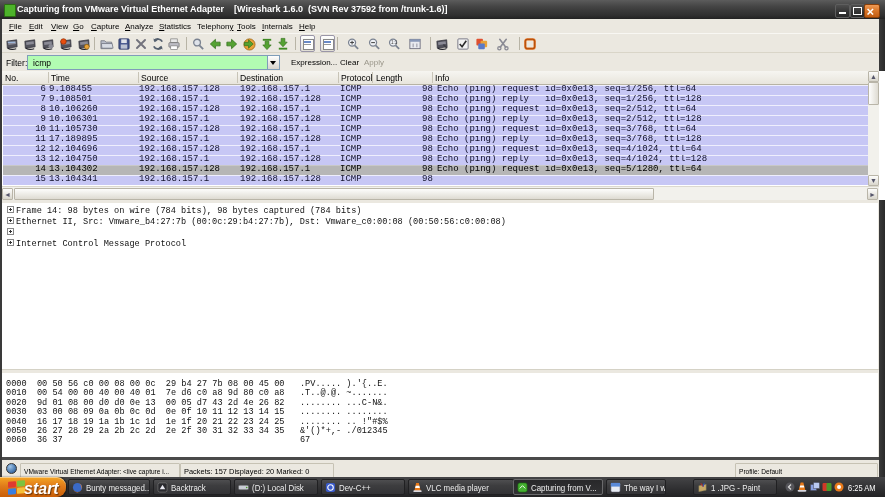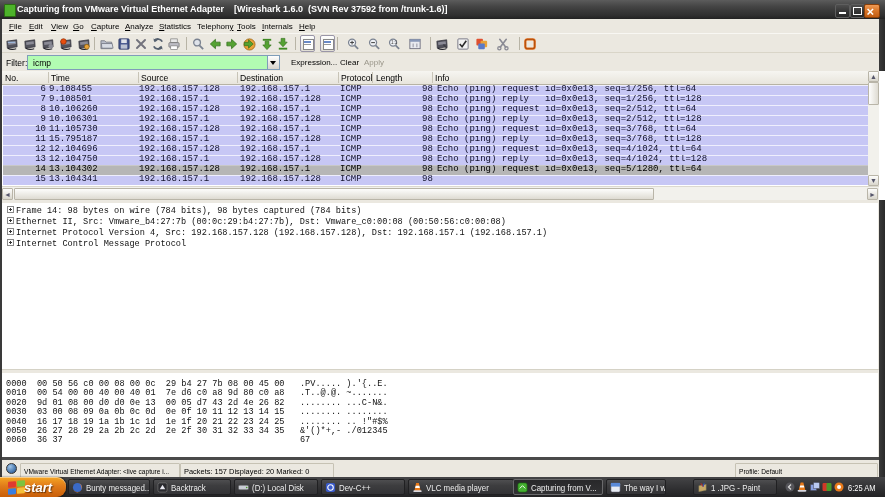--- a/index.html
+++ b/index.html
@@ -63,21 +63,21 @@
 
 #statline{left:2px;top:457px;width:877px;height:3px;background:#4a4a4a;}
 #statusbar{left:2px;top:460px;width:877px;height:17px;background:#ebe8e0;font-size:8px;color:#000;}
 .spanel{position:absolute;top:3px;height:13px;border:1px solid #c6c2b4;border-radius:1px;}
 .spanel span{position:absolute;left:3px;top:3px;white-space:nowrap;transform:scaleX(0.82);transform-origin:0 0;}
 .spanel{overflow:hidden;}
 #scircle{position:absolute;left:4px;top:3px;width:11px;height:11px;border-radius:50%;background:radial-gradient(circle at 35% 30%,#9fc4e8,#4a7ab0 60%,#2a4a80);border:1px solid #333;box-sizing:border-box;}
 
 #taskbar{left:0;top:477px;width:885px;height:20px;background:linear-gradient(#454547,#363638 40%,#2a2a2c 75%,#222224);}
 #startbtn{left:0;top:477px;width:66px;height:20px;background:linear-gradient(#f5a623,#e07b1a 45%,#c85e08);border-radius:0 9px 9px 0;box-shadow:inset 0 1px 0 rgba(255,255,255,.45),1px 0 2px rgba(0,0,0,.6);}
-#startbtn .stext{position:absolute;left:24px;top:3px;color:#fff;font-size:13px;font-weight:bold;font-style:italic;text-shadow:1px 1px 1px rgba(0,0,0,.5);}
+#startbtn .stext{position:absolute;left:24px;top:3px;color:#fff;font-size:16px;font-weight:bold;font-style:italic;text-shadow:1px 1px 1px rgba(0,0,0,.5);}
 .tbtn{position:absolute;top:479px;height:16px;background:linear-gradient(#4e4e50,#3d3d3f 40%,#333336);border:1px solid #202022;border-radius:2px;color:#eee;font-size:9.3px;white-space:nowrap;overflow:hidden;box-sizing:border-box;}
 .tbtn .ic{position:absolute;left:3px;top:2px;width:11px;height:11px;border-radius:2px;}
 .tbtn .tx{position:absolute;left:17px;top:3px;transform:scaleX(0.85);transform-origin:0 0;}
 .tactive{background:linear-gradient(#28282a,#323234);border:1px solid #6a6a6c;}
 #tray{left:784px;top:477px;width:101px;height:20px;background:linear-gradient(#454547,#363638 40%,#2a2a2c 75%,#222224);}
 #clock{position:absolute;left:64px;top:6px;color:#fff;font-size:8.5px;transform:scaleX(0.88);transform-origin:0 0;}
 .trayic{position:absolute;top:5px;width:10px;height:10px;border-radius:2px;}
 </style>
 </head>
 <body>
@@ -274,21 +274,21 @@
       <i style="left:336px"></i>
       <i style="left:370px"></i>
       <i style="left:430px"></i>
 </div>
 <div id="prows">
       <div class="prow" style="top:13.5px"><b class="no">6</b><b style="left:46px">9.108455</b><b style="left:136px">192.168.157.128</b><b style="left:237px">192.168.157.1</b><b style="left:337px">ICMP</b><b style="left:419px">98</b><b style="left:434px">Echo (ping) request id=0x0e13, seq=1/256, ttl=64</b></div>
       <div class="prow" style="top:23.6px"><b class="no">7</b><b style="left:46px">9.108501</b><b style="left:136px">192.168.157.1</b><b style="left:237px">192.168.157.128</b><b style="left:337px">ICMP</b><b style="left:419px">98</b><b style="left:434px">Echo (ping) reply&nbsp;&nbsp; id=0x0e13, seq=1/256, ttl=128</b></div>
       <div class="prow" style="top:33.6px"><b class="no">8</b><b style="left:46px">10.106260</b><b style="left:136px">192.168.157.128</b><b style="left:237px">192.168.157.1</b><b style="left:337px">ICMP</b><b style="left:419px">98</b><b style="left:434px">Echo (ping) request id=0x0e13, seq=2/512, ttl=64</b></div>
       <div class="prow" style="top:43.7px"><b class="no">9</b><b style="left:46px">10.106301</b><b style="left:136px">192.168.157.1</b><b style="left:237px">192.168.157.128</b><b style="left:337px">ICMP</b><b style="left:419px">98</b><b style="left:434px">Echo (ping) reply&nbsp;&nbsp; id=0x0e13, seq=2/512, ttl=128</b></div>
       <div class="prow" style="top:53.7px"><b class="no">10</b><b style="left:46px">11.105730</b><b style="left:136px">192.168.157.128</b><b style="left:237px">192.168.157.1</b><b style="left:337px">ICMP</b><b style="left:419px">98</b><b style="left:434px">Echo (ping) request id=0x0e13, seq=3/768, ttl=64</b></div>
-      <div class="prow" style="top:63.8px"><b class="no">11</b><b style="left:46px">15.795187</b><b style="left:136px">192.168.157.1</b><b style="left:237px">192.168.157.128</b><b style="left:337px">ICMP</b><b style="left:419px">98</b><b style="left:434px">Echo (ping) reply&nbsp;&nbsp; id=0x0e13, seq=3/768, ttl=128</b></div>
+      <div class="prow" style="top:63.8px"><b class="no">11</b><b style="left:46px">17.189895</b><b style="left:136px">192.168.157.1</b><b style="left:237px">192.168.157.128</b><b style="left:337px">ICMP</b><b style="left:419px">98</b><b style="left:434px">Echo (ping) reply&nbsp;&nbsp; id=0x0e13, seq=3/768, ttl=128</b></div>
       <div class="prow" style="top:73.8px"><b class="no">12</b><b style="left:46px">12.104696</b><b style="left:136px">192.168.157.128</b><b style="left:237px">192.168.157.1</b><b style="left:337px">ICMP</b><b style="left:419px">98</b><b style="left:434px">Echo (ping) request id=0x0e13, seq=4/1024, ttl=64</b></div>
       <div class="prow" style="top:83.9px"><b class="no">13</b><b style="left:46px">12.104750</b><b style="left:136px">192.168.157.1</b><b style="left:237px">192.168.157.128</b><b style="left:337px">ICMP</b><b style="left:419px">98</b><b style="left:434px">Echo (ping) reply&nbsp;&nbsp; id=0x0e13, seq=4/1024, ttl=128</b></div>
       <div class="prow psel" style="top:93.9px"><b class="no">14</b><b style="left:46px">13.104302</b><b style="left:136px">192.168.157.128</b><b style="left:237px">192.168.157.1</b><b style="left:337px">ICMP</b><b style="left:419px">98</b><b style="left:434px">Echo (ping) request id=0x0e13, seq=5/1280, ttl=64</b></div>
       <div class="prow" style="top:104.0px"><b class="no">15</b><b style="left:46px">13.104341</b><b style="left:136px">192.168.157.1</b><b style="left:237px">192.168.157.128</b><b style="left:337px">ICMP</b><b style="left:419px">98</b></div>
     </div>
 <div class="abs" id="vsb">
   <div class="sbtn arr" style="top:0">▲</div>
   <div id="vthumb"></div>
   <div class="sbtn arr" style="top:104px">▼</div>
 </div>
@@ -296,21 +296,21 @@
   <div class="sbtn arr" style="top:1px;height:12px;line-height:11px;">◄</div>
   <div id="hthumb"></div>
   <div class="sbtn arr" style="left:865px;top:1px;height:12px;line-height:11px;">►</div>
 </div>
 </div>
 
 <div class="abs" id="sash1"></div>
 <div class="abs" id="details">
 <div class="trow" style="top:1.5px"><span class="plus"></span><span class="ttext">Frame 14: 98 bytes on wire (784 bits), 98 bytes captured (784 bits)</span></div>
 <div class="trow" style="top:12.7px"><span class="plus"></span><span class="ttext">Ethernet II, Src: Vmware_b4:27:7b (00:0c:29:b4:27:7b), Dst: Vmware_c0:00:08 (00:50:56:c0:00:08)</span></div>
-<div class="trow" style="top:23.9px"><span class="plus"></span><span class="ttext">Internet Protocol Version 4, Src: 192.168.157.128 (192.168.157.128), Dst: 192.168.157.1 (192.168.157.1)</span></div>
+<div class="trow" style="top:23.9px"><span class="plus"></span></div>
 <div class="trow" style="top:35.1px"><span class="plus"></span><span class="ttext">Internet Control Message Protocol</span></div>
 </div>
 
 <div class="abs" id="sash2"></div>
 <div class="abs" id="hex">0000  00 50 56 c0 00 08 00 0c  29 b4 27 7b 08 00 45 00   .PV..... ).'{..E.
 0010  00 54 00 00 40 00 40 01  7e d6 c0 a8 9d 80 c0 a8   .T..@.@. ~.......
 0020  9d 01 08 00 d0 d0 0e 13  00 05 d7 43 2d 4e 26 82   ........ ...C-N&amp;.
 0030  03 00 08 09 0a 0b 0c 0d  0e 0f 10 11 12 13 14 15   ........ ........
 0040  16 17 18 19 1a 1b 1c 1d  1e 1f 20 21 22 23 24 25   ........ .. !"#$%
 0050  26 27 28 29 2a 2b 2c 2d  2e 2f 30 31 32 33 34 35   &amp;'()*+,- ./012345

